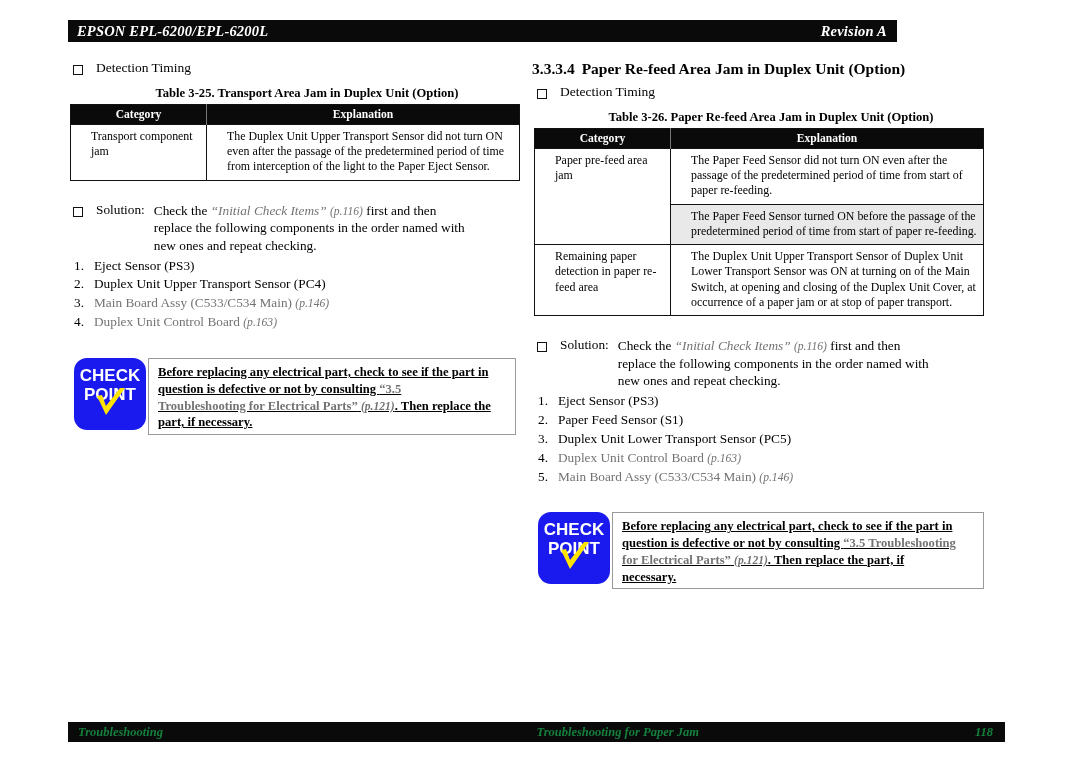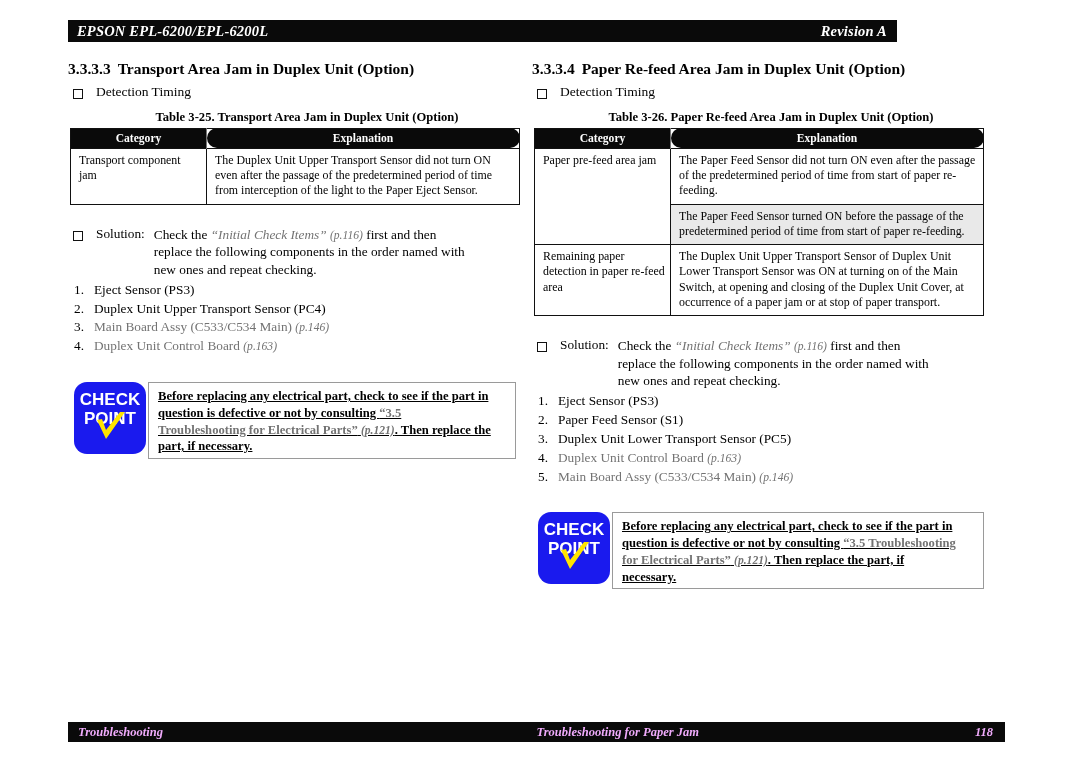--- a/index.html
+++ b/index.html
@@ -40,21 +40,21 @@
   }
 
   
   #footer-bar {
     position: absolute;
     left: 68px;
     top: 722px;
     width: 937px;
     height: 20px;
     background: #0a0a0a;
-    color: #f0abfc;
+    color: #15803d;
     box-sizing: border-box;
   }
   #footer-bar .ftext {
     position: absolute;
     top: 50%;
     transform: translateY(-50%);
     font-style: italic;
     font-weight: bold;
     font-size: 12.5px;
     white-space: nowrap;
@@ -121,26 +121,26 @@
   }
   table.jam-table th {
     background: #0a0a0a;
     color: #ffffff;
     font-size: 11.6px;
     font-weight: bold;
     padding: 3px 2px;
     text-align: center;
     border-right: 1.2px solid #777;
   }
-  table.jam-table th:last-child { border-right: none; border-radius: 10px; }
+  table.jam-table th:last-child { border-right: none; }
   table.jam-table td {
     font-size: 11.9px;
     line-height: 1.28;
     vertical-align: top;
-    padding: 4px 5px 5px 8px;
+    padding: 4px 5px 5px 20px;
     border: 1px solid #111;
   }
   td.cat-cell { width: 131px; vertical-align: middle; }
   td.cat-cell.top-align { vertical-align: top; }
   td.shaded { background: #e9e9e9; }
 
   
   .solution-block { margin-top: 21px; }
   .solution-row {
     display: flex;
@@ -232,23 +232,20 @@
 </head>
 <body>
 
 <div id="header-bar">
   <span class="htext">EPSON EPL-6200/EPL-6200L</span>
   <span class="htext">Revision A</span>
 </div>
 
 <div class="column" id="col-left">
 
-  <div class="section-heading">
-    <span class="num">3.3.3.3</span><span>Transport Area Jam in Duplex Unit (Option)</span>
-  </div>
 
   <div class="bullet-row">
     <span class="sq"></span>
     <span class="bullet-text">Detection Timing</span>
   </div>
 
   <div class="table-caption">Table 3-25.  Transport Area Jam in Duplex Unit (Option)</div>
 
   <table class="jam-table">
     <thead>

